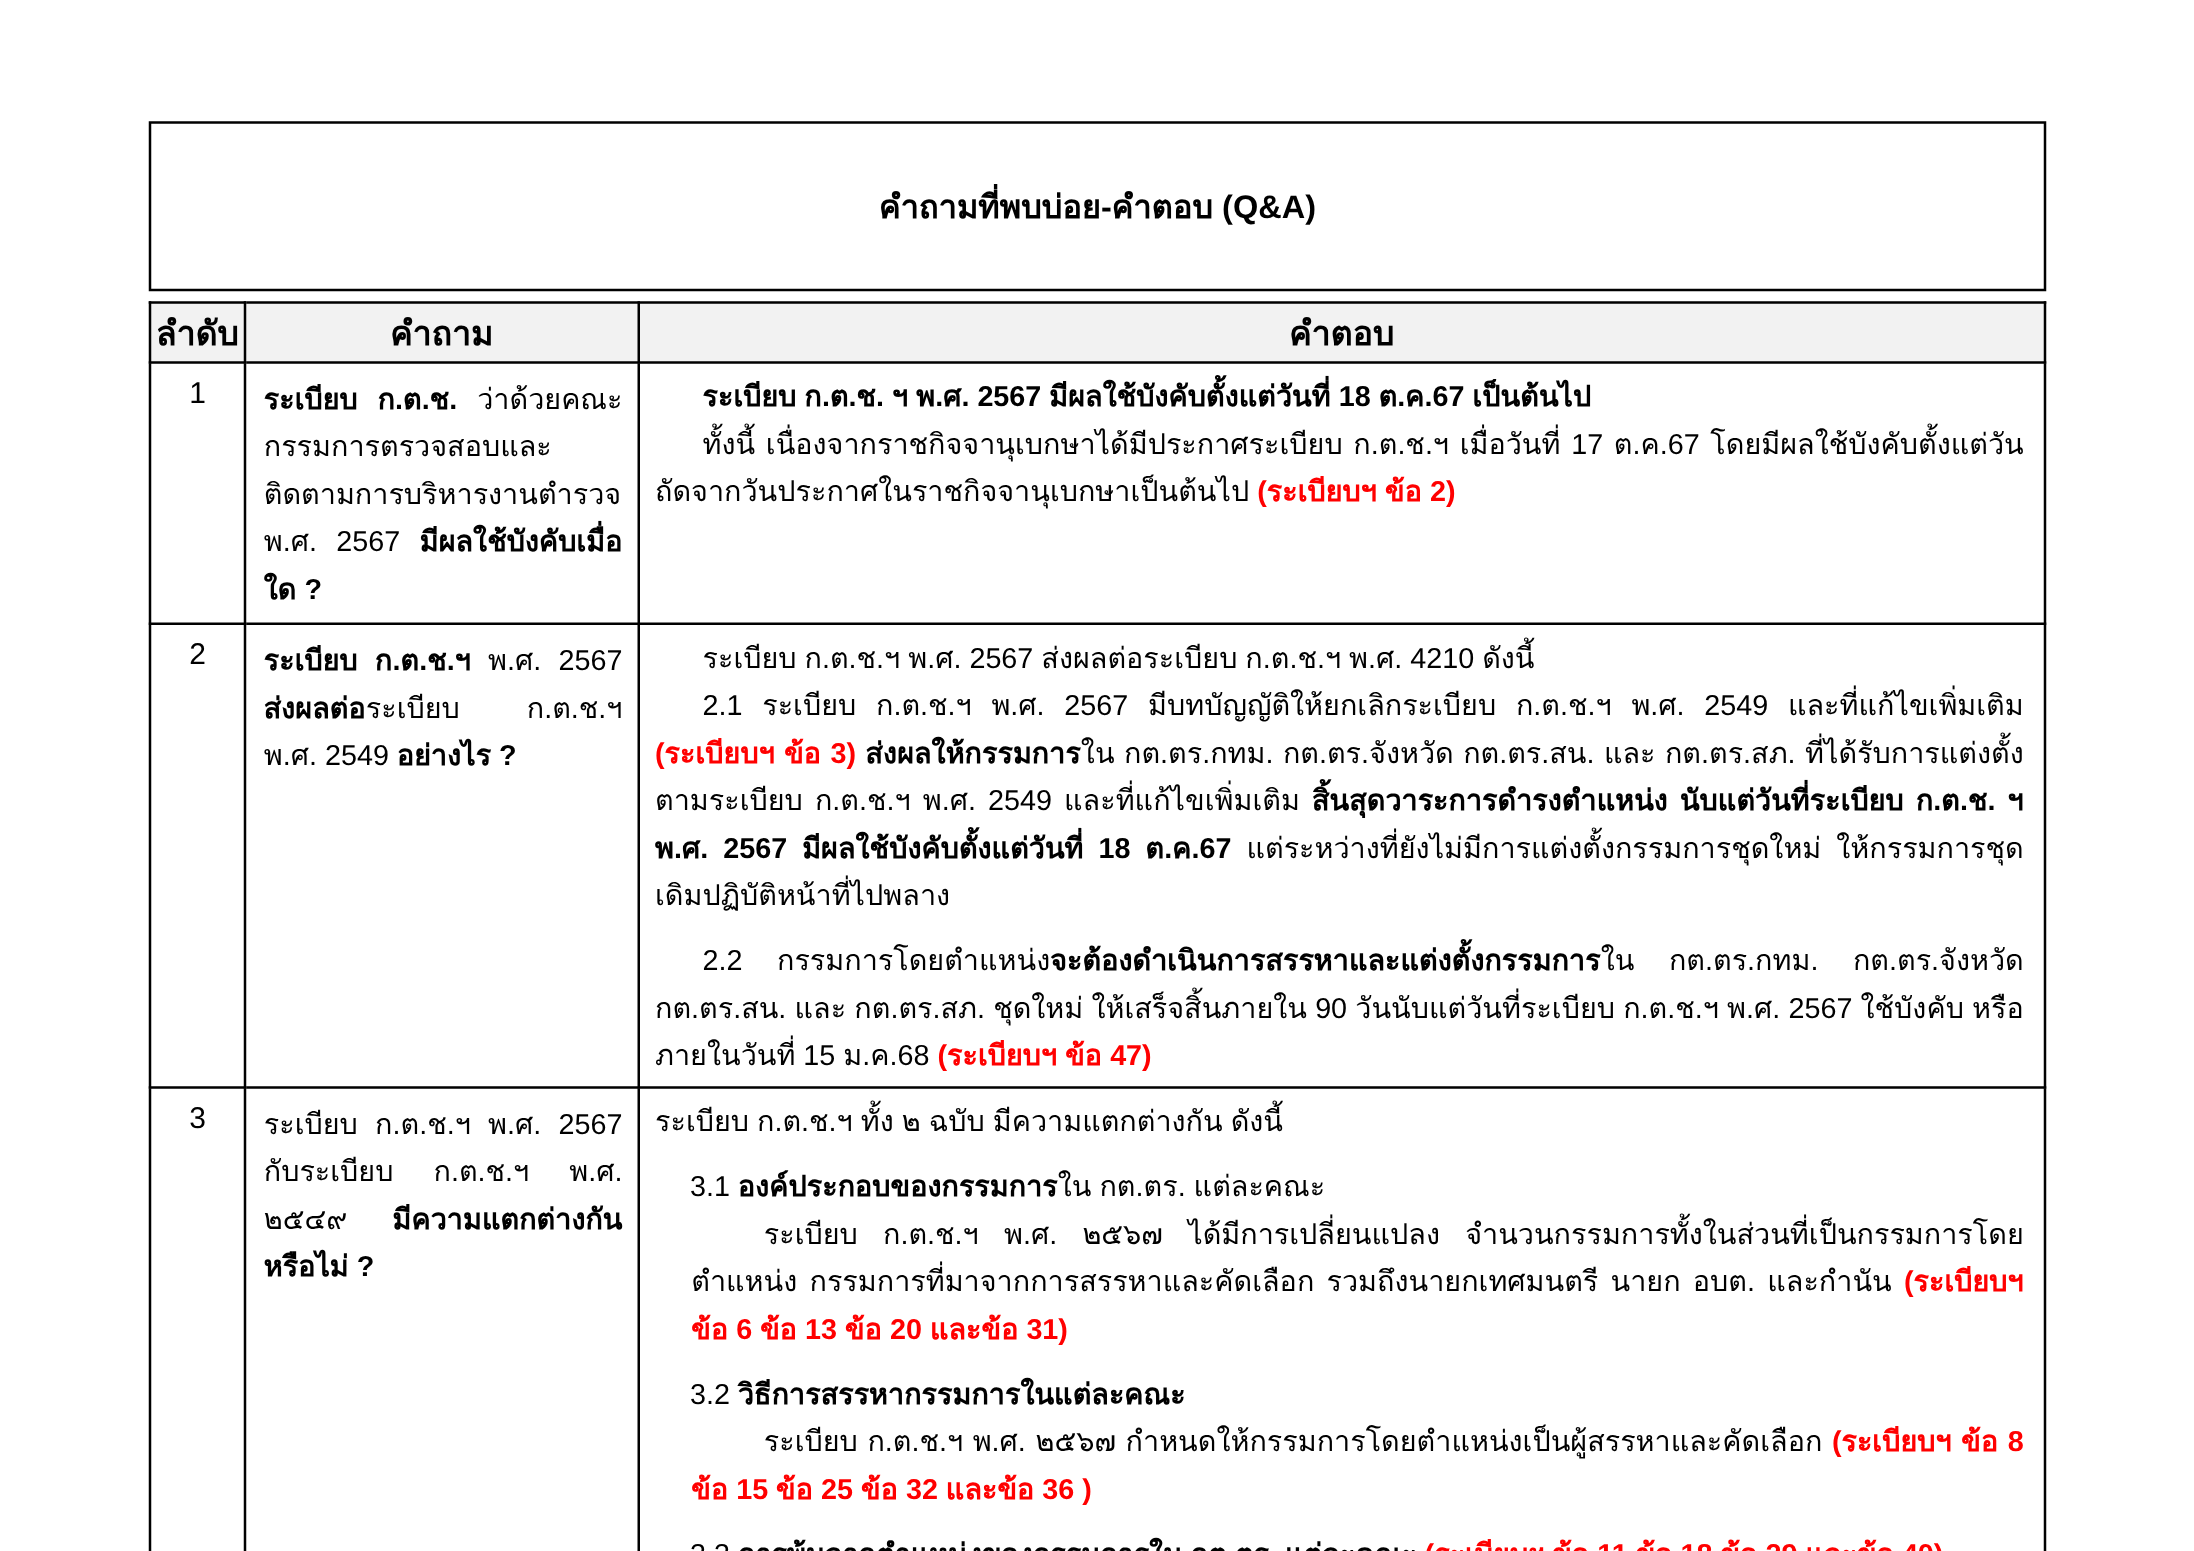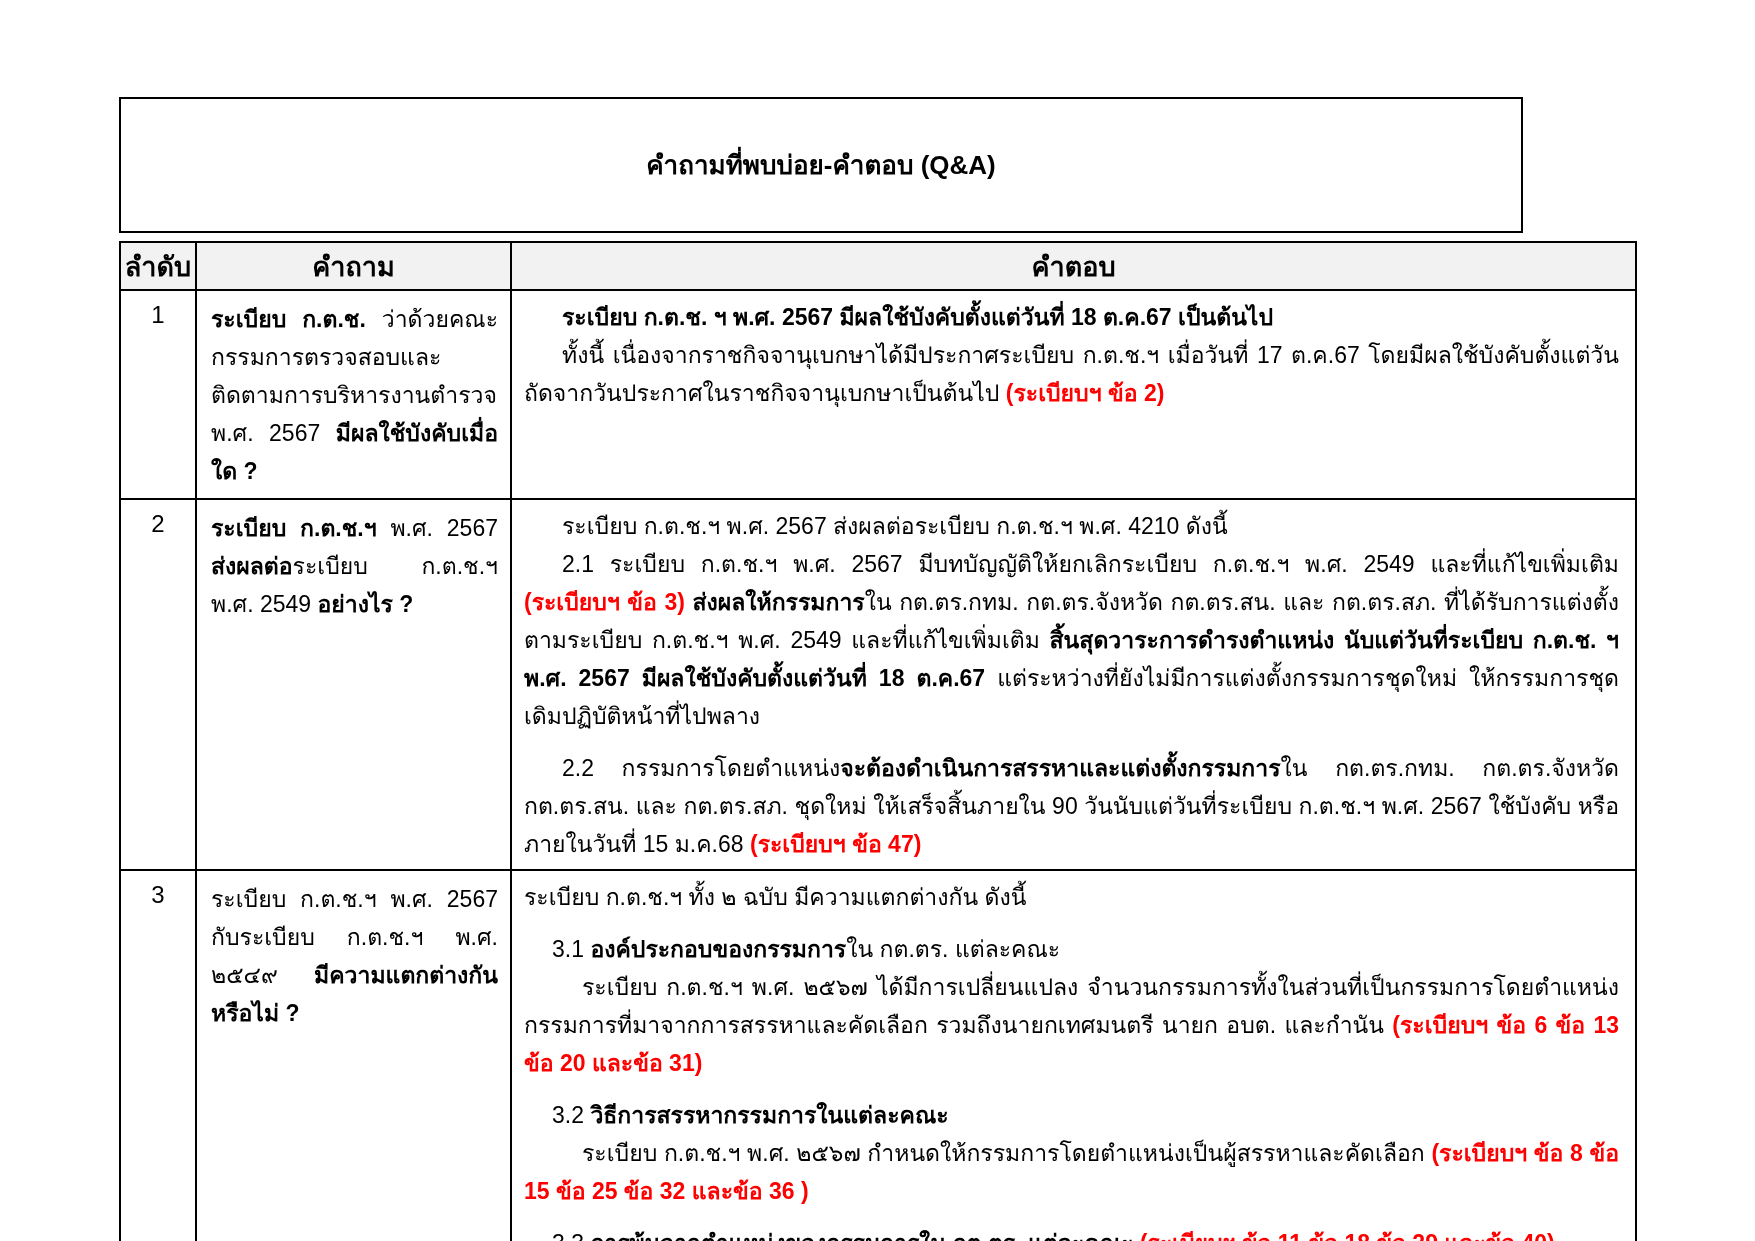--- a/index.html
+++ b/index.html
@@ -9,21 +9,21 @@
     --border-col:#000000;
   }
   *{margin:0;padding:0;box-sizing:border-box;}
   html,body{background:#ffffff;}
   body{
     width:1755px;height:1241px;position:relative;overflow:hidden;
     font-family:"Liberation Sans","DejaVu Sans",sans-serif;
     color:#000;
   }
   .title-box{
-    position:absolute;left:119px;top:97px;width:1404px;height:136px;
+    position:absolute;left:119px;top:97px;width:1518px;height:136px;
     border:2px solid var(--border-col);
     display:flex;flex-direction:column;justify-content:center;align-items:center;
     gap:10px;text-align:center;font-weight:bold;font-size:26px;line-height:1.25;
     padding:0 37px;
   }
   .qa-table{
     position:absolute;left:119px;top:241px;width:1518px;
     border-collapse:collapse;table-layout:fixed;font-size:23px;
   }
   .qa-table col.c-no{width:76px;}
@@ -38,21 +38,21 @@
   }
   tr.row-1{height:162px;}
   tr.row-2{height:320px;}
   tr.row-3{height:376px;}
   td.no-cell{text-align:center;padding-top:10px;font-size:24px;}
   td.q-cell{padding:9px 12px 8px 14px;text-align:justify;line-height:39px;border-radius:31px;}
   td.a-cell{padding:7px 16px 6px 12px;}
   .para{text-align:justify;line-height:38px;}
   .ind{text-indent:38px;}
   .ind-sm{text-indent:28px;}
-  .ind2{text-indent:58px;}
+  .ind2{text-indent:58px;margin-left:29px;}
   .gap{margin-top:14px;}
   .b{font-weight:bold;}
   .r{font-weight:bold;color:var(--accent-red);}
   .footer-note{
     position:absolute;right:12px;top:1224px;
     font-size:25px;color:var(--footer-gray);white-space:nowrap;margin-top:48px;
   }
 </style>
 </head>
 <body>

